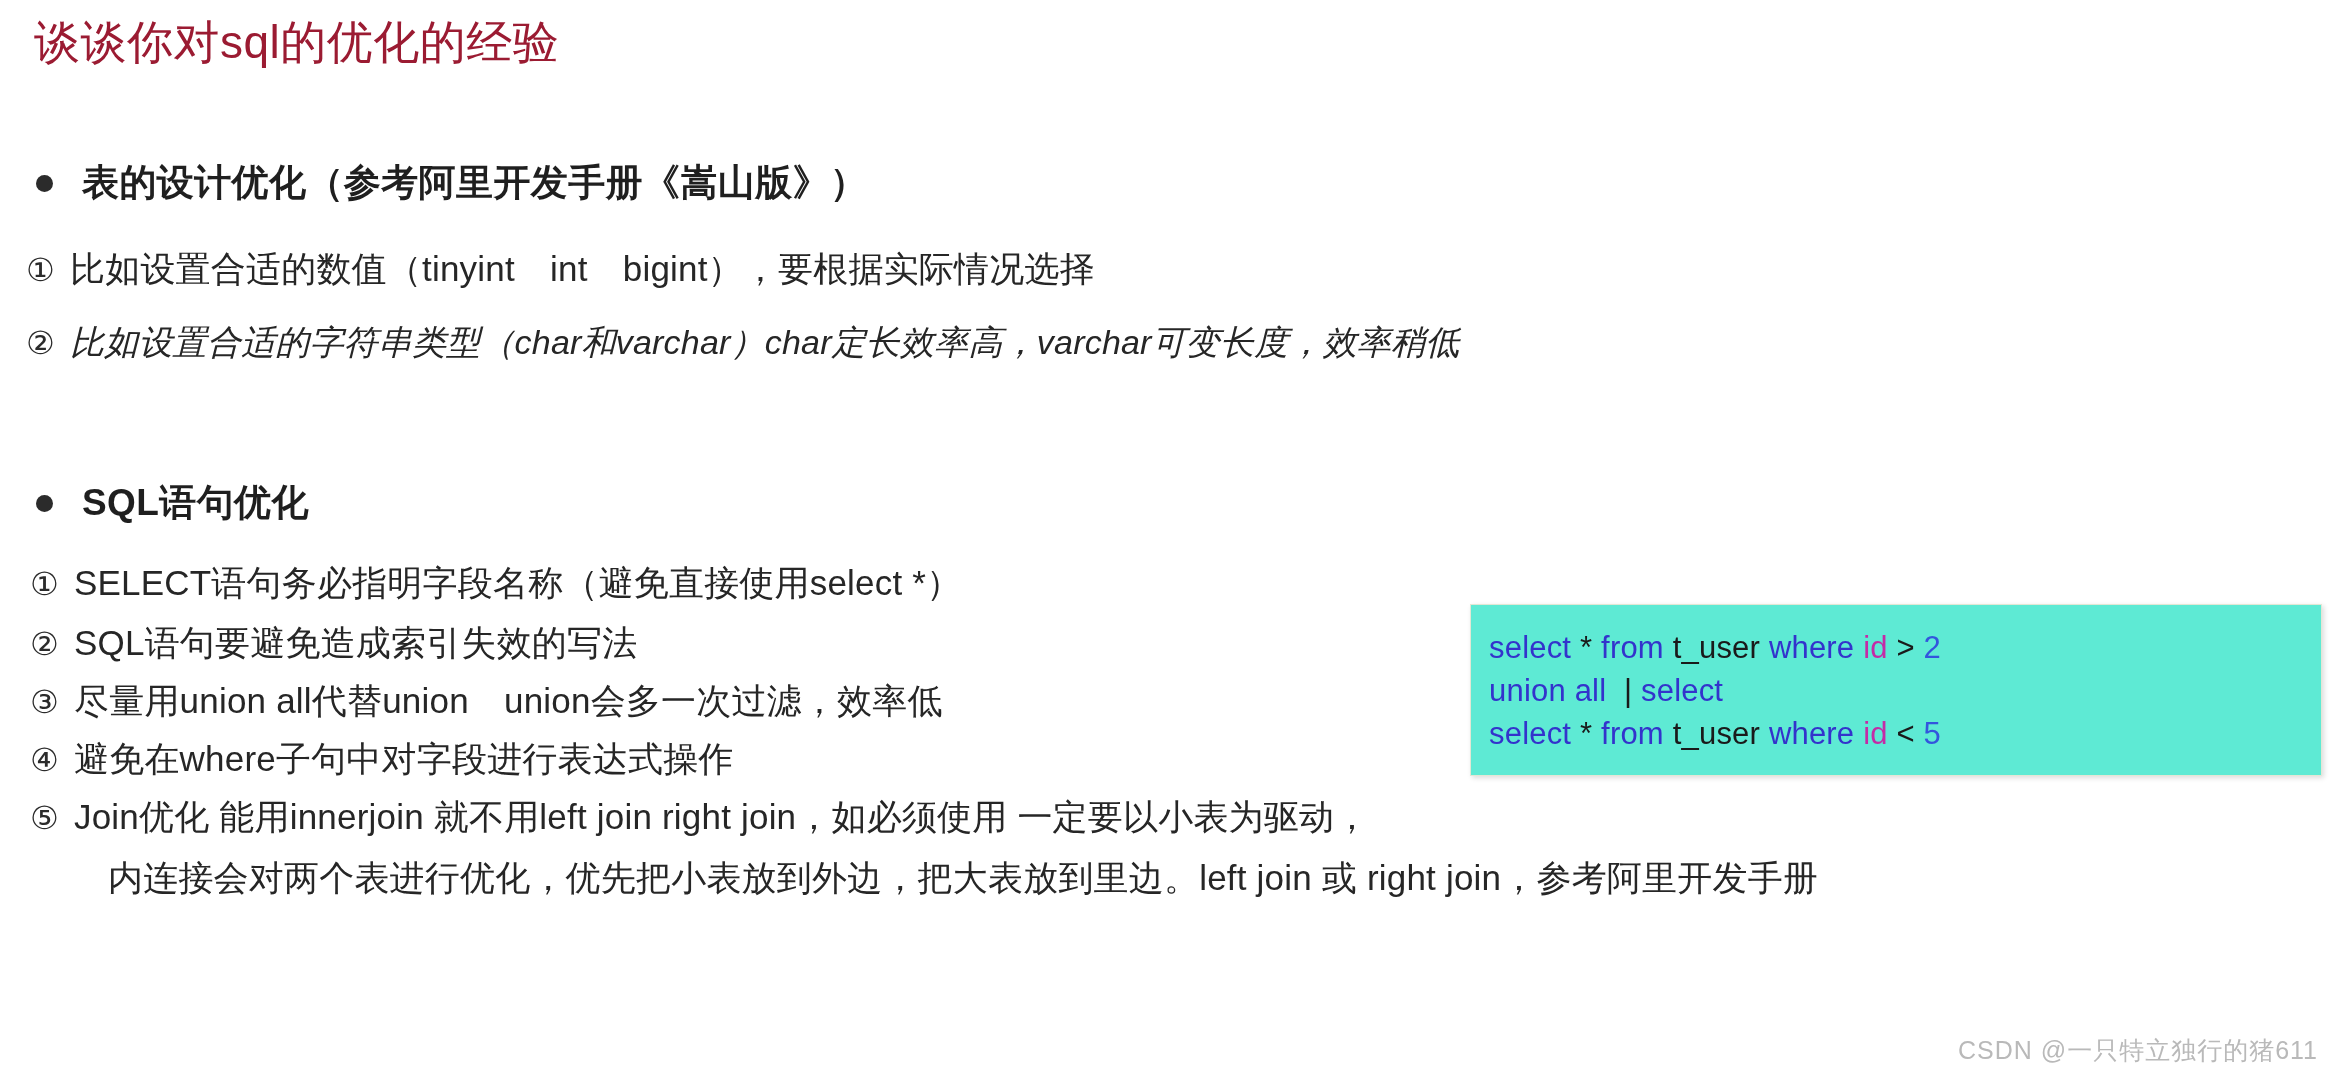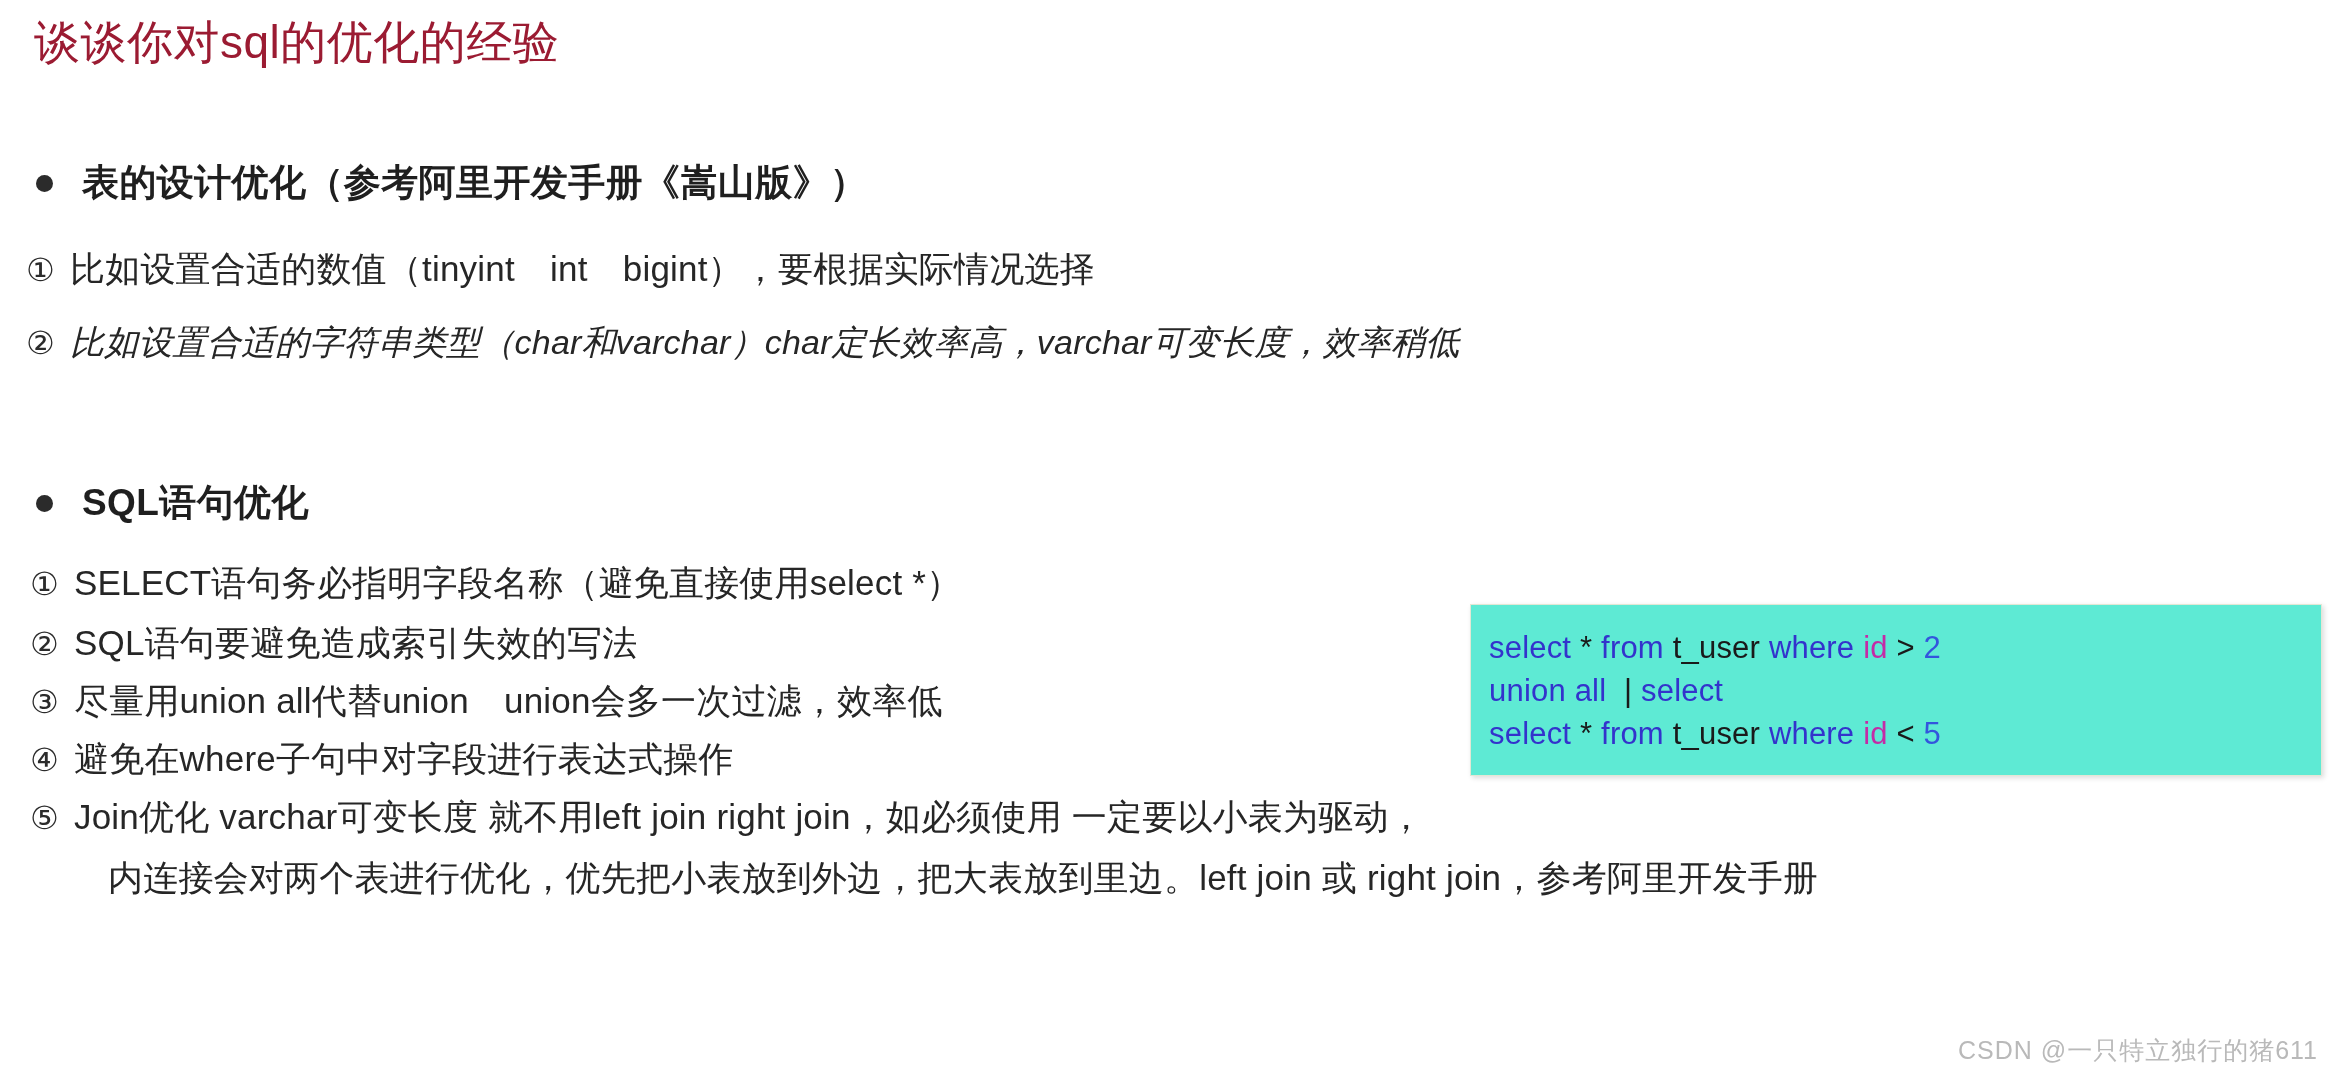--- a/index.html
+++ b/index.html
@@ -184,21 +184,21 @@
     <span class="list-text">尽量用union all代替union　union会多一次过滤，效率低</span>
   </div>
 
   <div class="list-row" id="row-s-4">
     <span class="list-marker">④</span>
     <span class="list-text">避免在where子句中对字段进行表达式操作</span>
   </div>
 
   <div class="list-row" id="row-s-5">
     <span class="list-marker">⑤</span>
-    <span class="list-text">Join优化 varchar可变长度 就不用left join right join，如必须使用 一定要以小表为驱动，</span>
+    <span class="list-text">Join优化 能用innerjoin 就不用left join right join，如必须使用 一定要以小表为驱动，</span>
   </div>
 
   <div class="continuation-line">内连接会对两个表进行优化，优先把小表放到外边，把大表放到里边。left join 或 right join，参考阿里开发手册</div>
 
   <div class="code-box">
     <div class="code-line" id="code-line-0"><span class="tok-kw">select </span><span class="tok-plain">* </span><span class="tok-kw">from </span><span class="tok-plain">t_user </span><span class="tok-kw">where </span><span class="tok-col">id </span><span class="tok-op">&gt; </span><span class="tok-num">2</span></div>
     <div class="code-line" id="code-line-1"><span class="tok-kw">union all </span><span class="tok-plain"> | </span><span class="tok-kw">select</span></div>
     <div class="code-line" id="code-line-2"><span class="tok-kw">select </span><span class="tok-plain">* </span><span class="tok-kw">from </span><span class="tok-plain">t_user </span><span class="tok-kw">where </span><span class="tok-col">id </span><span class="tok-op">&lt; </span><span class="tok-num">5</span></div>
   </div>
 

